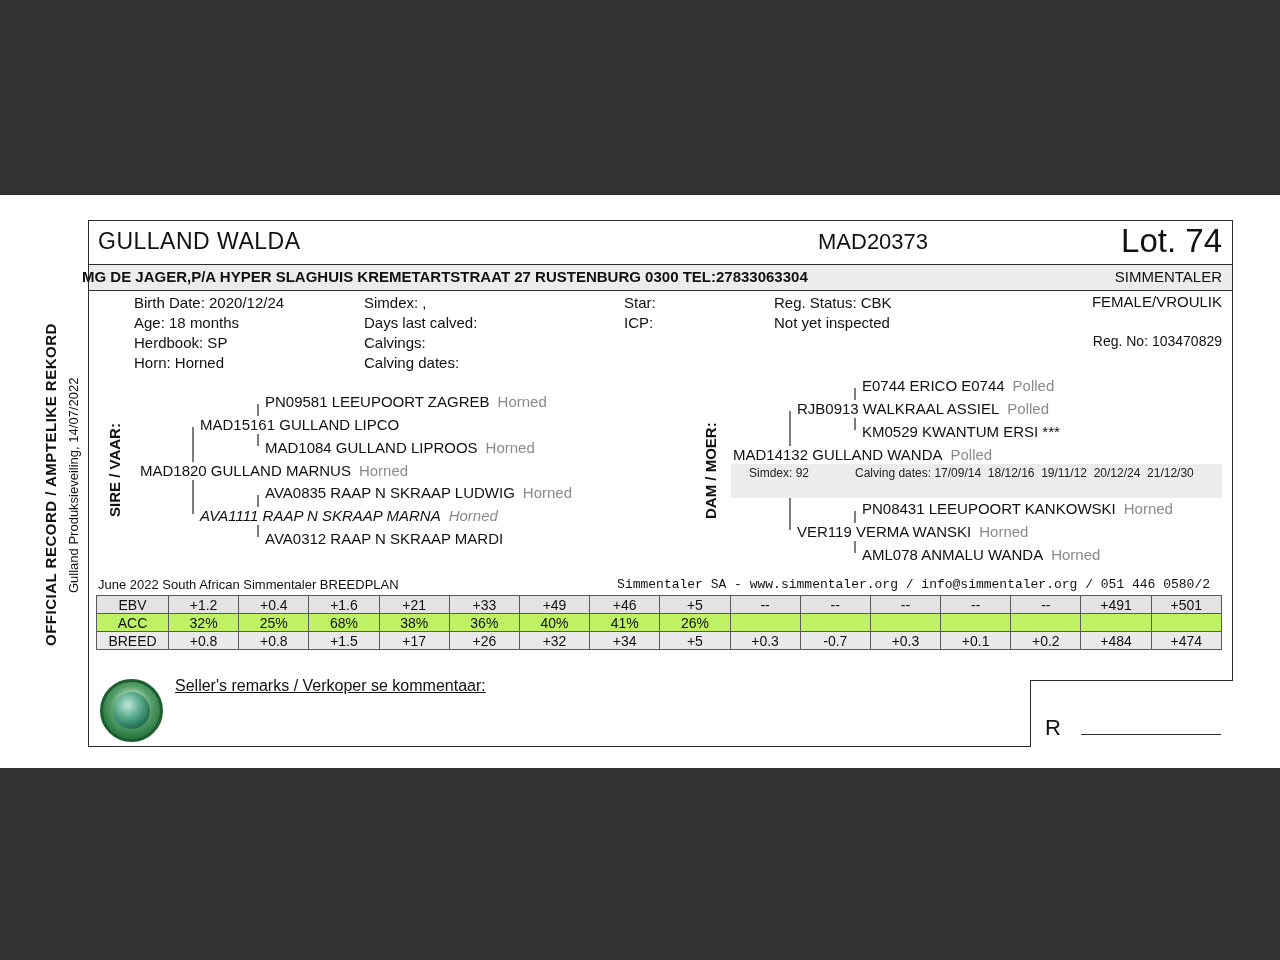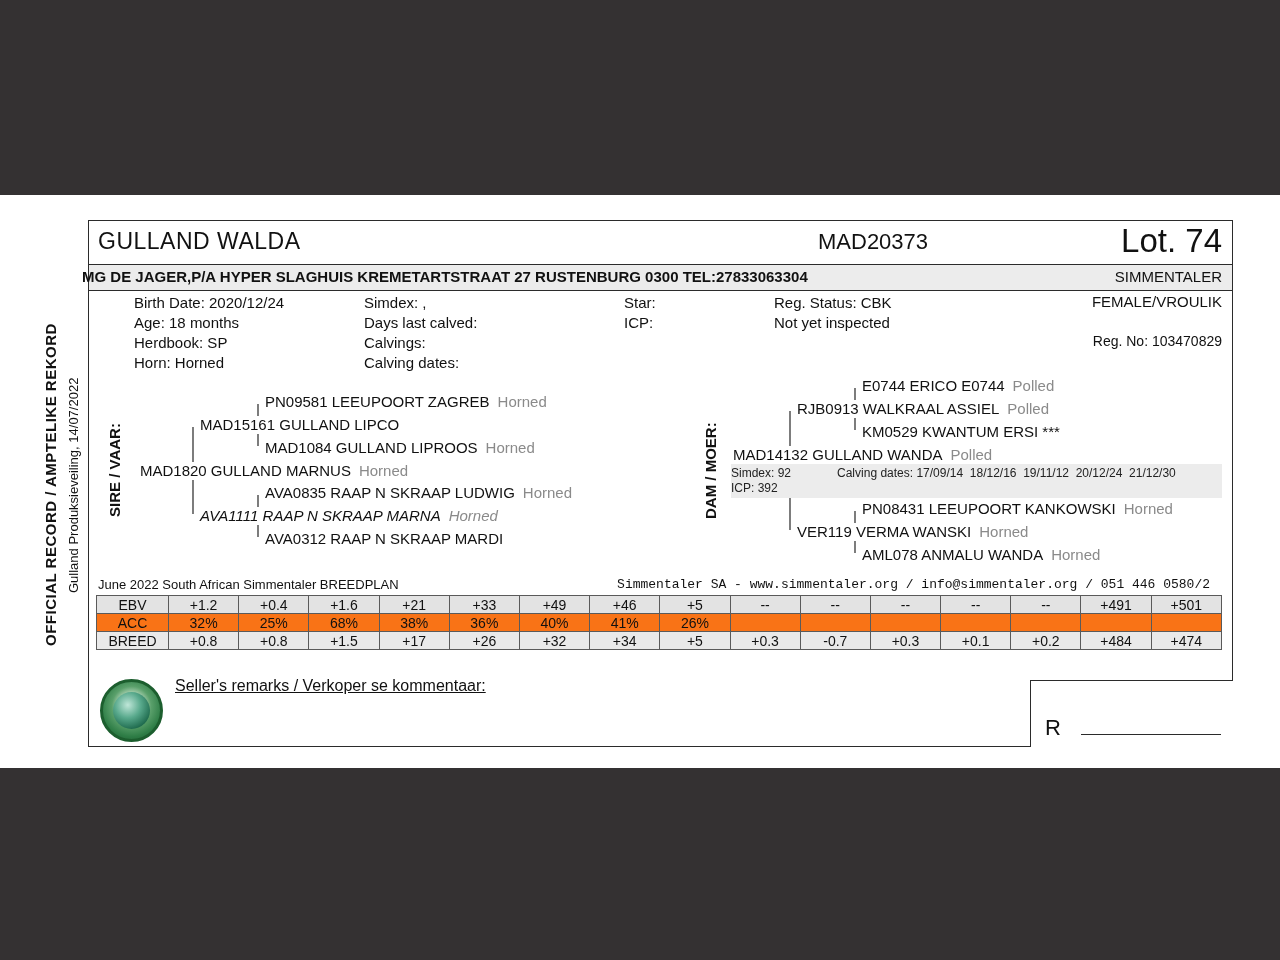--- a/index.html
+++ b/index.html
@@ -35,33 +35,33 @@
   #sex { right:58px; top:293px; font-size:15px; color:#111; }
   #reg-no { right:58px; top:333px; font-size:14px; color:#111; }
 
   
   .gen-label { font-size:15px; font-weight:bold; color:#111; }
   #sire-label { left:106px; top:398px; height:145px; }
   #dam-label  { left:702px; top:398px; height:145px; }
   .pnode { position:absolute; font-size:15px; color:#111; white-space:nowrap; line-height:20px; }
   .trait { color:#8a8a8a; margin-left:8px; }
   #ped-lines { left:0; top:0; }
-  #dam-stats { left:731px; top:464px; width:491px; height:34px; background:#ececec; font-size:12px; color:#222; padding:2px 0; line-height:15px; }
+  #dam-stats { left:731px; top:464px; width:491px; height:34px; background:#ececec; font-size:12px; color:#222; padding:2px 18px; line-height:15px; }
   #dam-stats .cd { margin-left:46px; white-space:pre; }
 
   
   #bp-left { left:98px; top:577px; font-size:13px; color:#111; }
   #bp-right { right:70px; top:577px; font-size:13px; color:#111;font-family:Liberation Mono, monospace; }
 
   
   #ebv { left:96px; top:595px; width:1126px; border-collapse:collapse; table-layout:fixed; font-size:14px; color:#111; border:1.6px solid #2b2b2b; }
   #ebv td { border:1px solid #5a5a5a; text-align:center; height:18px; padding:0 2px; white-space:nowrap; overflow:hidden; }
   #ebv col.c0 { width:72px; }
   tr.r-head td, tr.r-ebv td { background:#e3e3e3; }
-  tr.r-acc td { background:#f97316; }
+  tr.r-acc td { background:#bef264; }
   tr.r-breed td { background:#e9e9e9; }
 
   
   #logo { left:100px; top:679px; width:63px; height:63px; border-radius:50%;
           background:radial-gradient(circle at 50% 42%, #eef7ee 0%, #cfe7d2 22%, #5aa06b 45%, #2e7d46 70%, #174d26 100%);
           border:3px solid #1c5e2e; }
   #logo .globe { position:absolute; left:10px; top:10px; width:37px; height:37px; border-radius:50%;
           background:radial-gradient(circle at 40% 35%, #bfe6d8 0%, #58a98c 40%, #1f6b4e 75%, #14503a 100%); }
   #remarks { left:175px; top:677px; font-size:16px; color:#111; text-decoration:underline; }
   #r-box { left:1030px; top:680px; width:203px; height:67px; border-left:1.6px solid #2b2b2b; border-top:1.6px solid #2b2b2b; background:#fff; }
@@ -160,21 +160,20 @@
   <div class="pnode" style="left:862px; top:422px;">
     <span>KM0529 KWANTUM ERSI ***</span><span class="trait"></span>
   </div>
   <div class="pnode" style="left:733px; top:445px;">
     <span>MAD14132 GULLAND WANDA</span><span class="trait">Polled</span>
   </div>
   <div class="abs" id="dam-stats">
     <div>
       <span>Simdex: 92</span><span class="cd">Calving dates: 17/09/14  18/12/16  19/11/12  20/12/24  21/12/30</span>
     </div>
-    <div>ICP: 392</div>
   </div>
   <div class="pnode" style="left:862px; top:499px;">
     <span>PN08431 LEEUPOORT KANKOWSKI</span><span class="trait">Horned</span>
   </div>
   <div class="pnode" style="left:797px; top:522px;">
     <span>VER119 VERMA WANSKI</span><span class="trait">Horned</span>
   </div>
   <div class="pnode" style="left:862px; top:545px;">
     <span>AML078 ANMALU WANDA</span><span class="trait">Horned</span>
   </div>

